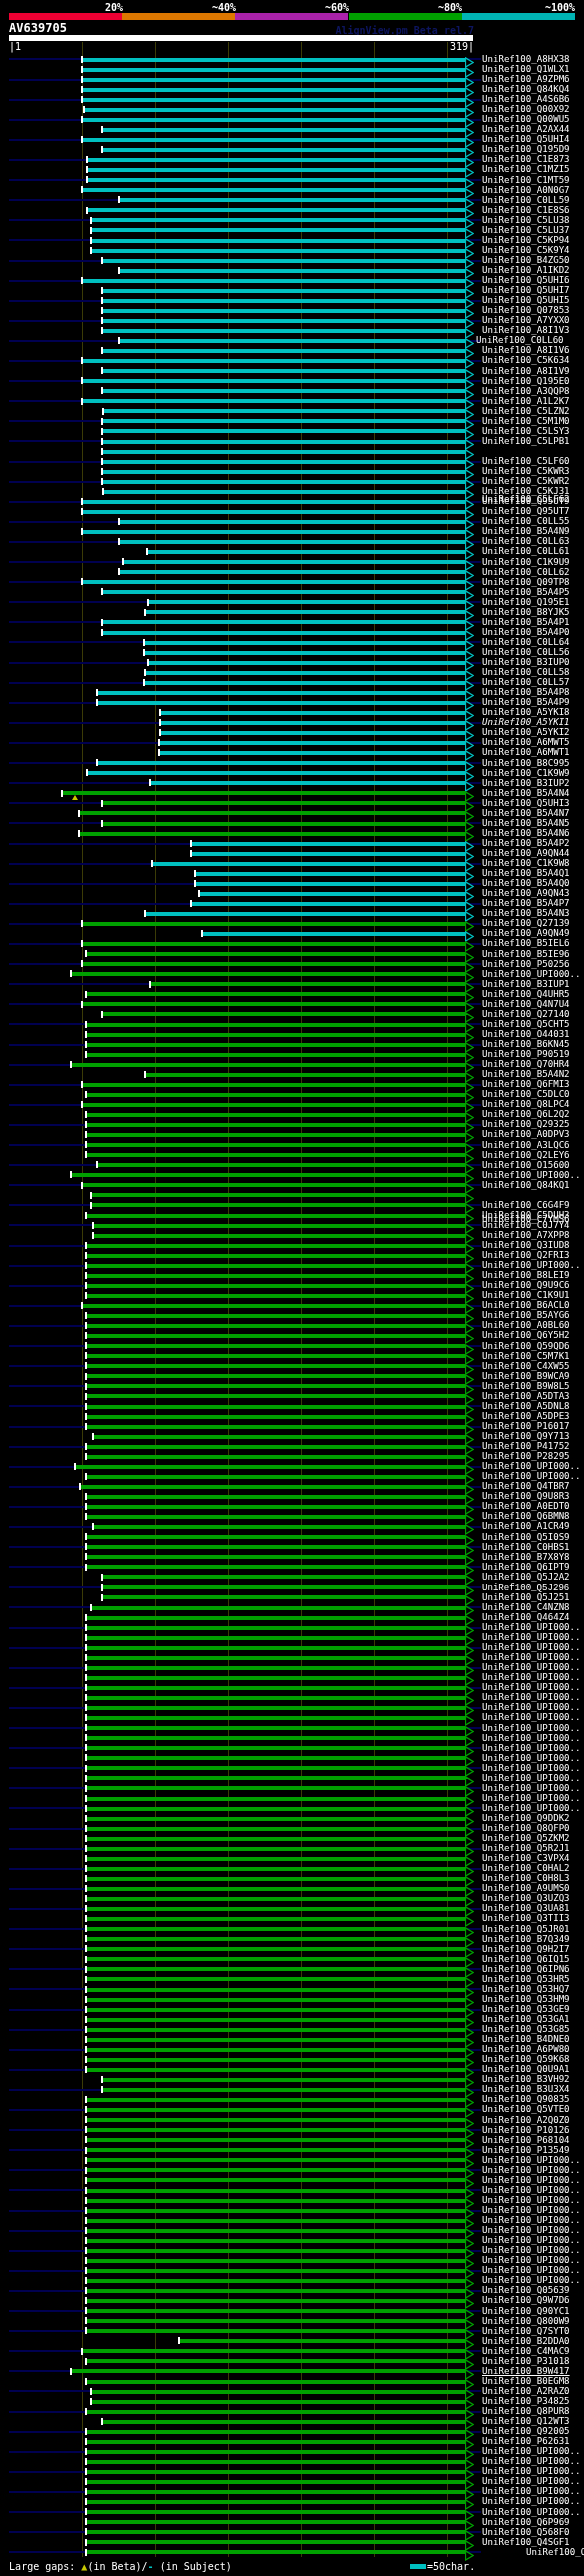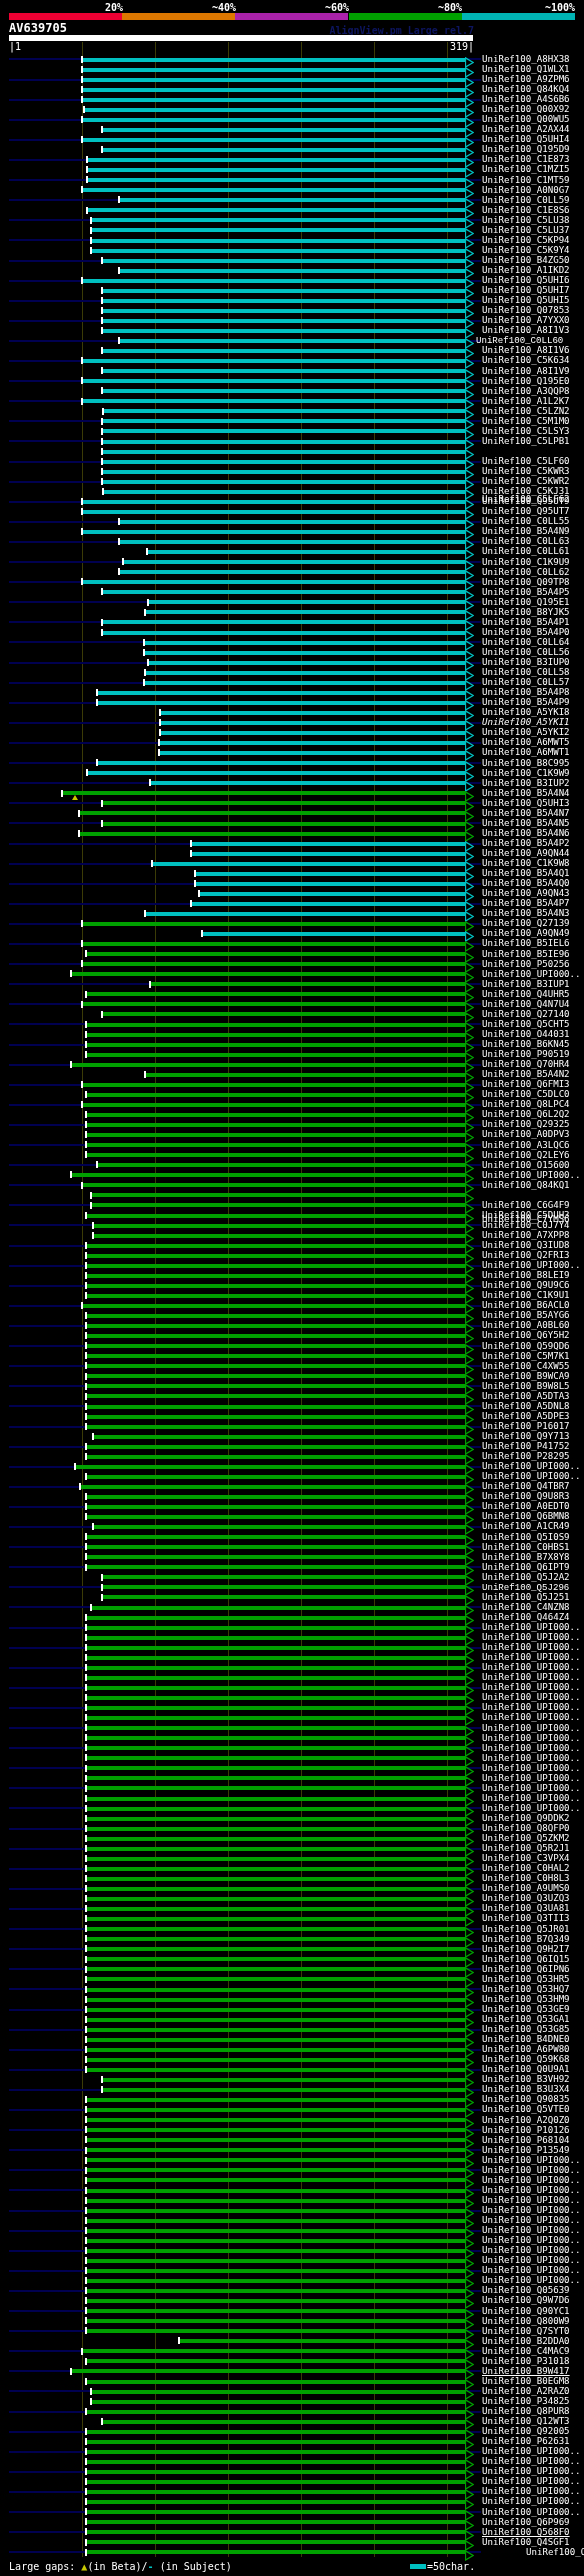--- a/index.html
+++ b/index.html
@@ -39,21 +39,21 @@
       <div class="abs pct" style="left: 190px; width: 46px; top: 1.8px;">~40%</div>
       <div class="abs seg" style="left: 235px; width: 113px; background: rgb(170, 34, 170);"></div>
       <div class="abs pct" style="left: 303px; width: 46px; top: 1.8px;">~60%</div>
       <div class="abs seg" style="left: 349px; width: 113px; background: rgb(0, 160, 0);"></div>
       <div class="abs pct" style="left: 416px; width: 46px; top: 1.8px;">~80%</div>
       <div class="abs seg" style="left: 462px; width: 113px; background: rgb(0, 180, 180);"></div>
       <div class="abs pct" style="left: 529px; width: 46px; top: 1.8px;">~100%</div>
     </div>
 
   <div class="abs" id="query-id">AV639705</div>
-  <div class="abs" id="watermark" style="right:111px;">AlignView.pm Large rel.7</div>
+  <div class="abs" id="watermark" style="right:111px;">AlignView.pm Beta rel.7</div>
   <div class="abs" id="query-bar"></div>
   <div class="abs ruler-num" style="left:9.1px;">|1</div>
   <div class="abs ruler-num" style="right:111px;">319|</div>
 
   <div id="grid-layer">
       <div class="abs gridline" style="left: 82px; top: 42px; height: 2515px;"></div>
       <div class="abs gridline" style="left: 155px; top: 42px; height: 2515px;"></div>
       <div class="abs gridline" style="left: 228px; top: 42px; height: 2515px;"></div>
       <div class="abs gridline" style="left: 301px; top: 42px; height: 2515px;"></div>
       <div class="abs gridline" style="left: 374px; top: 42px; height: 2515px;"></div>
@@ -298,21 +298,21 @@
           </svg></div>
         <div class="abs hitlabel" style="left: 482px; top: 325px;">UniRef100_A8I1V3</div>
       </div>
       <div>
         <div class="abs guide" style="left: 9.1px; width: 472px; top: 340px;"></div>
         <div class="abs tick" style="left: 118px; top: 337px;"></div>
         <div class="abs bar" style="left: 120px; width: 345px; top: 339px; background: rgb(0, 192, 192);"></div>
         <div class="abs arrow" style="left: 465px; top: 335px;"><svg width="9.1" height="11" viewBox="0 0 10 12">
             <polygon points="0.5,1 9,6 0.5,11" fill="#000" stroke="#00c0c0" stroke-width="1.5"></polygon>
           </svg></div>
-        <div class="abs hitlabel" style="left: 476px; top: 335px; font-family: Liberation Mono, monospace;">UniRef100_C0LL60</div>
+        <div class="abs hitlabel" style="left: 476px; top: 335px;">UniRef100_C0LL60</div>
       </div>
       <div>
         <div class="abs tick" style="left: 101px; top: 347px;"></div>
         <div class="abs bar" style="left: 102px; width: 363px; top: 349px; background: rgb(0, 192, 192);"></div>
         <div class="abs arrow" style="left: 465px; top: 345px;"><svg width="9.1" height="11" viewBox="0 0 10 12">
             <polygon points="0.5,1 9,6 0.5,11" fill="#000" stroke="#00c0c0" stroke-width="1.5"></polygon>
           </svg></div>
         <div class="abs hitlabel" style="left: 482px; top: 345px;">UniRef100_A8I1V6</div>
       </div>
       <div>
@@ -2151,21 +2151,21 @@
           </svg></div>
         <div class="abs hitlabel" style="left: 482px; top: 2517px;">UniRef100_Q6P969</div>
       </div>
       <div>
         <div class="abs guide" style="left: 9.1px; width: 472px; top: 2531px;"></div>
         <div class="abs tick" style="left: 85px; top: 2528px;"></div>
         <div class="abs bar" style="left: 87px; width: 378px; top: 2530px; background: rgb(0, 160, 0);"></div>
         <div class="abs arrow" style="left: 465px; top: 2527px;"><svg width="9.1" height="11" viewBox="0 0 10 12">
             <polygon points="0.5,1 9,6 0.5,11" fill="#000" stroke="#00a000" stroke-width="1.5"></polygon>
           </svg></div>
-        <div class="abs hitlabel" style="left: 482px; top: 2527px; text-decoration: underline;">UniRef100_Q568F0</div>
+        <div class="abs hitlabel" style="left: 482px; top: 2527px;">UniRef100_Q568F0</div>
       </div>
       <div>
         <div class="abs tick" style="left: 85px; top: 2539px;"></div>
         <div class="abs bar" style="left: 87px; width: 378px; top: 2540px; background: rgb(0, 160, 0);"></div>
         <div class="abs arrow" style="left: 465px; top: 2537px;"><svg width="9.1" height="11" viewBox="0 0 10 12">
             <polygon points="0.5,1 9,6 0.5,11" fill="#000" stroke="#00a000" stroke-width="1.5"></polygon>
           </svg></div>
         <div class="abs hitlabel" style="left: 482px; top: 2537px;">UniRef100_Q4SGF1</div>
       </div>
       <div>

